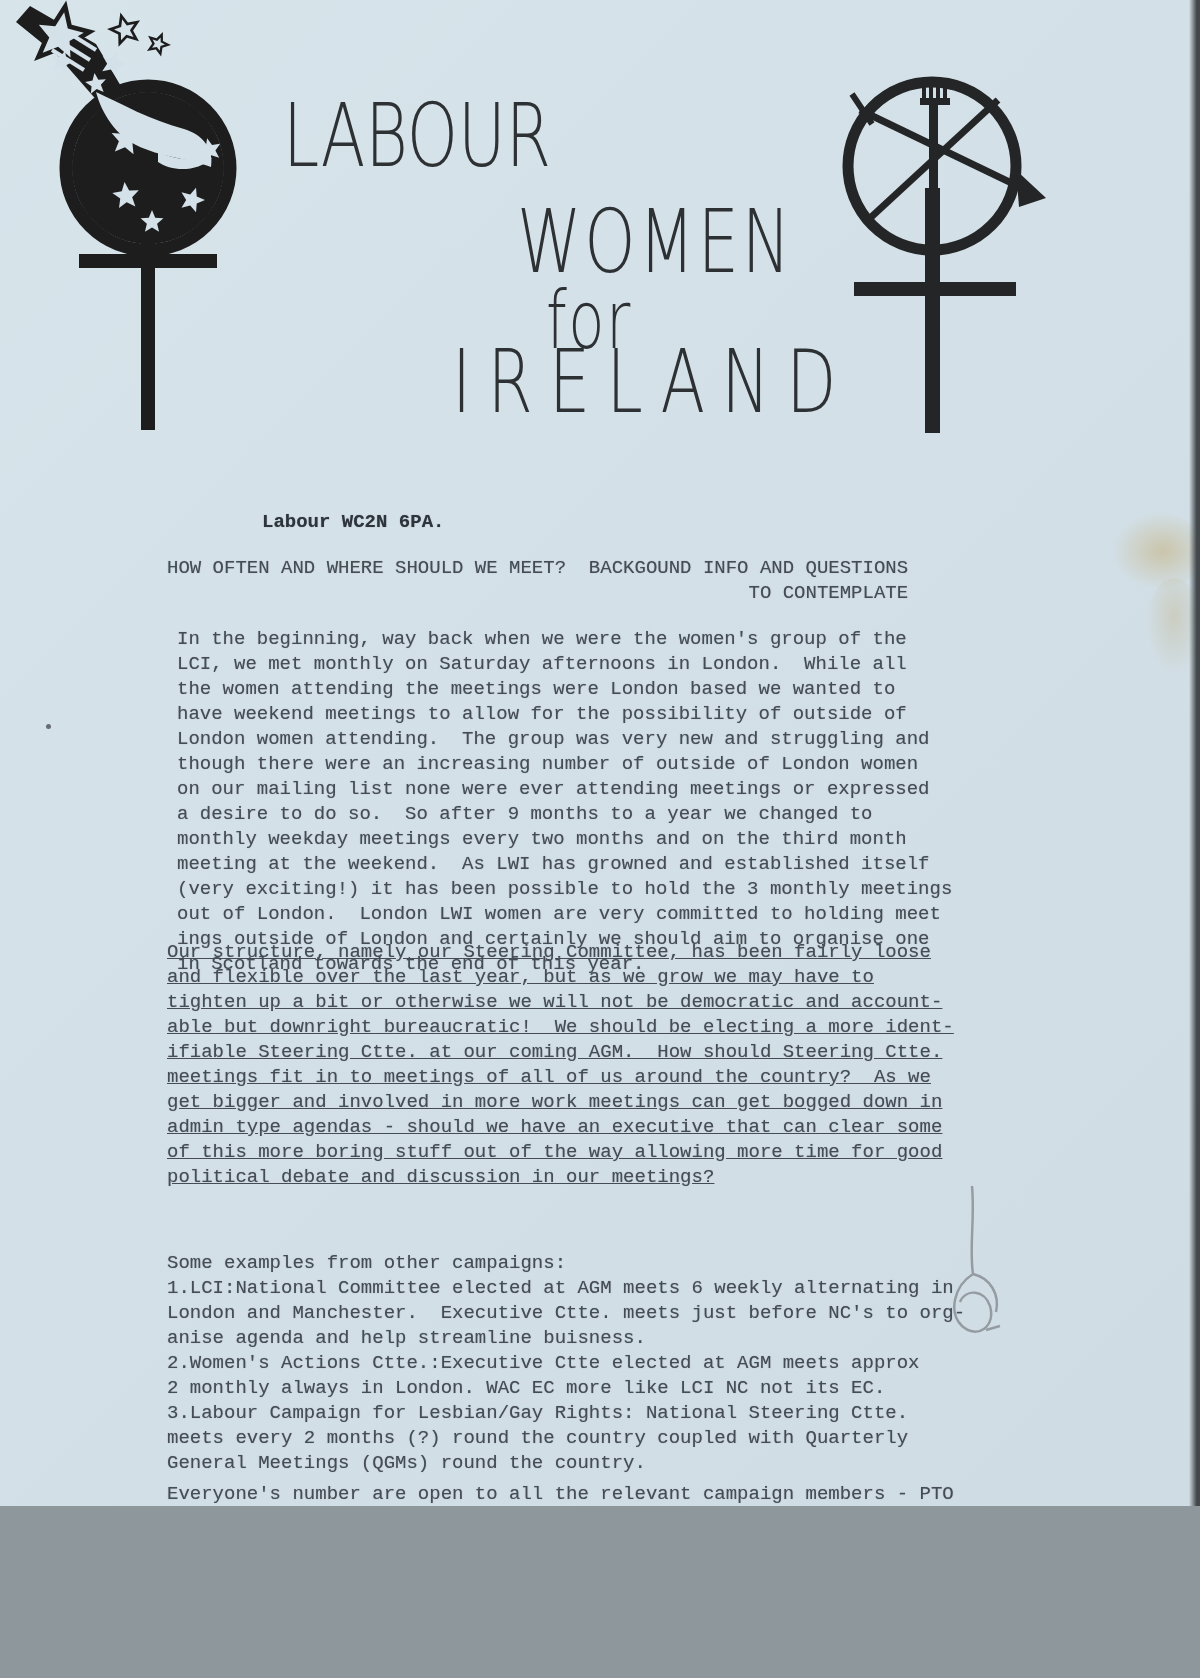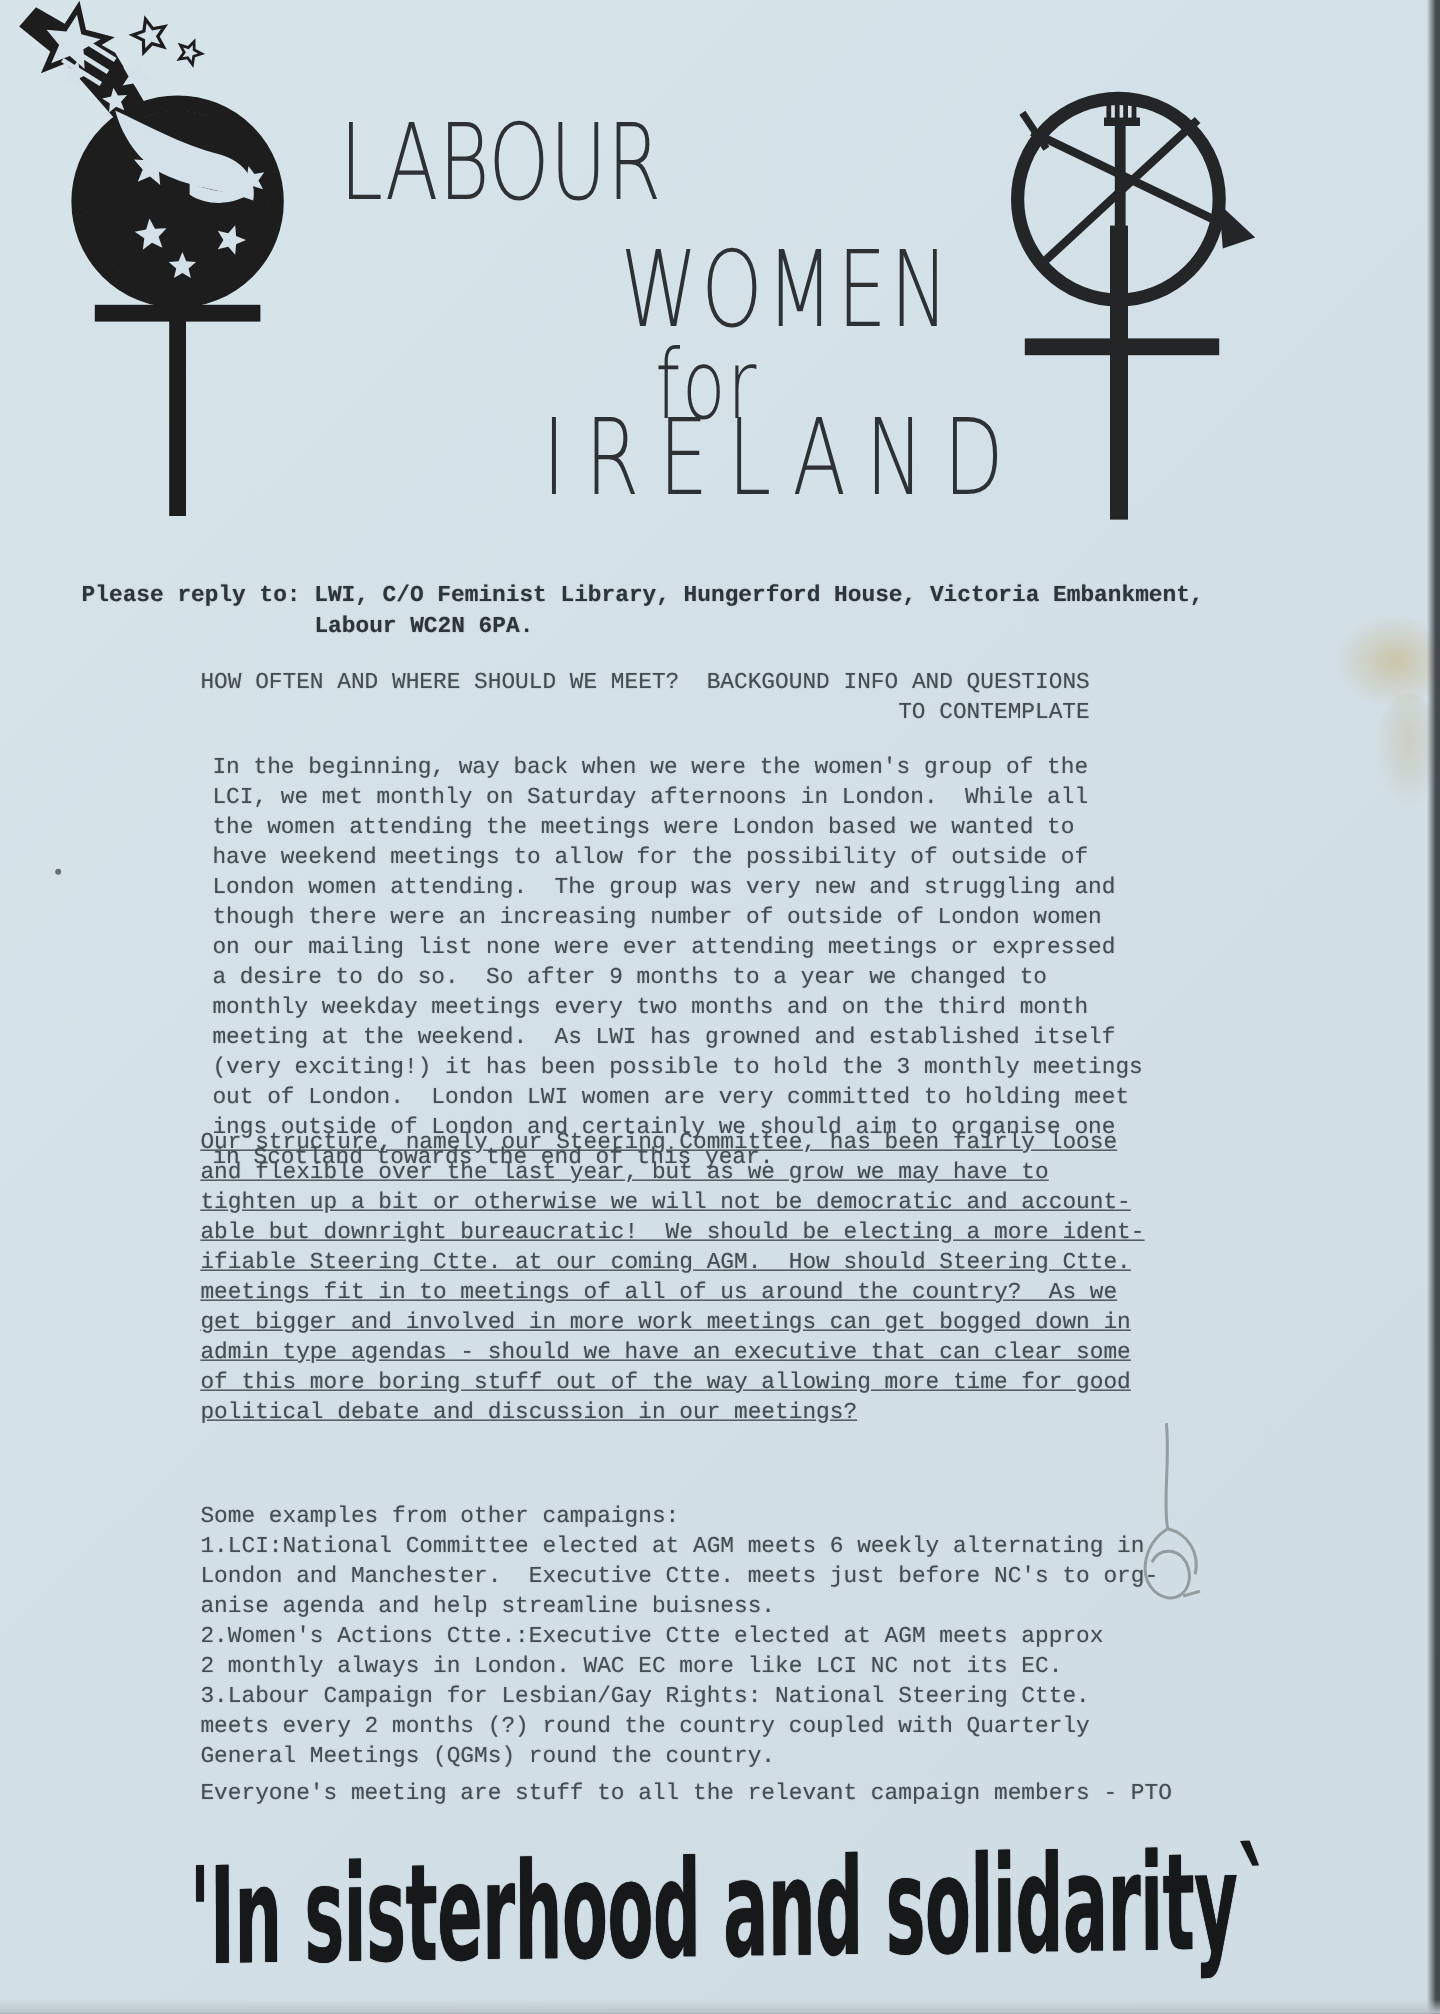--- a/index.html
+++ b/index.html
@@ -1,16 +1,16 @@
 <!DOCTYPE html>
 <html><head>
 <meta charset="utf-8">
 <style>
   html,body{margin:0;padding:0;background:#8e979c;}
-  .page{position:relative;width:1200px;height:1678px;overflow:hidden;
+  .page{position:relative;width:1200px;height:1506px;overflow:hidden;
         background:linear-gradient(135deg,#d7e4ea 0%,#d3e0e7 45%,#cfdce3 100%);
         font-family:"Liberation Mono","DejaVu Sans Mono",monospace;}
   .abs{position:absolute;}
   
   .title{font-family:"DejaVu Sans","Liberation Sans",sans-serif;font-weight:200;
          color:#2e3134;line-height:1;transform-origin:left top;white-space:nowrap;}
   .t1{left:283px;top:92px;font-size:88px;transform:scaleX(.74);}
   .t2{left:517px;top:198px;font-size:88px;transform:scaleX(.74);letter-spacing:4px;}
   .t3{left:546px;top:281px;font-size:80px;transform:scaleX(.74);letter-spacing:2px;}
   .t4{left:452px;top:338px;font-size:88px;transform:scaleX(.74);letter-spacing:22px;}
@@ -116,21 +116,20 @@
       <path d="M38,162 L168,42" stroke-width="7" fill="none"></path>
     </g>
   </svg>
 
   <div class="abs title t1">LABOUR</div>
   <div class="abs title t2">WOMEN</div>
   <div class="abs title t3">for</div>
   <div class="abs title t4">IRELAND</div>
 
 
-  <div class="abs mono bold reply1">Please reply to: LWI, C/O Feminist Library, Hungerford House, Victoria Embankment,</div>
   <div class="abs mono bold reply2">Labour WC2N 6PA.</div>
 
   <div class="abs mono heading">HOW OFTEN AND WHERE SHOULD WE MEET?  BACKGOUND INFO AND QUESTIONS
 TO CONTEMPLATE</div>
 
   <div class="abs mono p1">In the beginning, way back when we were the women's group of the
 LCI, we met monthly on Saturday afternoons in London.  While all
 the women attending the meetings were London based we wanted to
 have weekend meetings to allow for the possibility of outside of
 London women attending.  The group was very new and struggling and
@@ -156,21 +155,21 @@
   <div class="abs mono p3">Some examples from other campaigns:
 1.LCI:National Committee elected at AGM meets 6 weekly alternating in
 London and Manchester.  Executive Ctte. meets just before NC's to org-
 anise agenda and help streamline buisness.
 2.Women's Actions Ctte.:Executive Ctte elected at AGM meets approx
 2 monthly always in London. WAC EC more like LCI NC not its EC.
 3.Labour Campaign for Lesbian/Gay Rights: National Steering Ctte.
 meets every 2 months (?) round the country coupled with Quarterly
 General Meetings (QGMs) round the country.</div>
 
-  <div class="abs mono note">Everyone's meeting are stuff to all the relevant campaign members - PTO</div>
+  <div class="abs mono note">Everyone's number are open to all the relevant campaign members - PTO</div>
 
   <div class="abs slogan">'In sisterhood and solidarity`</div>
 
   <svg class="abs" style="left:942px;top:1182px" width="70" height="160" viewBox="0 0 70 160">
     <g stroke="#878d91" stroke-width="2.5" fill="none" opacity=".8">
       <path d="M30,4 C33,38 27,66 31,92 C12,104 6,130 20,144 C36,158 54,144 48,124 C43,108 24,106 18,120"></path>
       <path d="M31,92 C48,96 58,112 54,130"></path>
       <path d="M44,148 L58,144"></path>
     </g>
   </svg>

